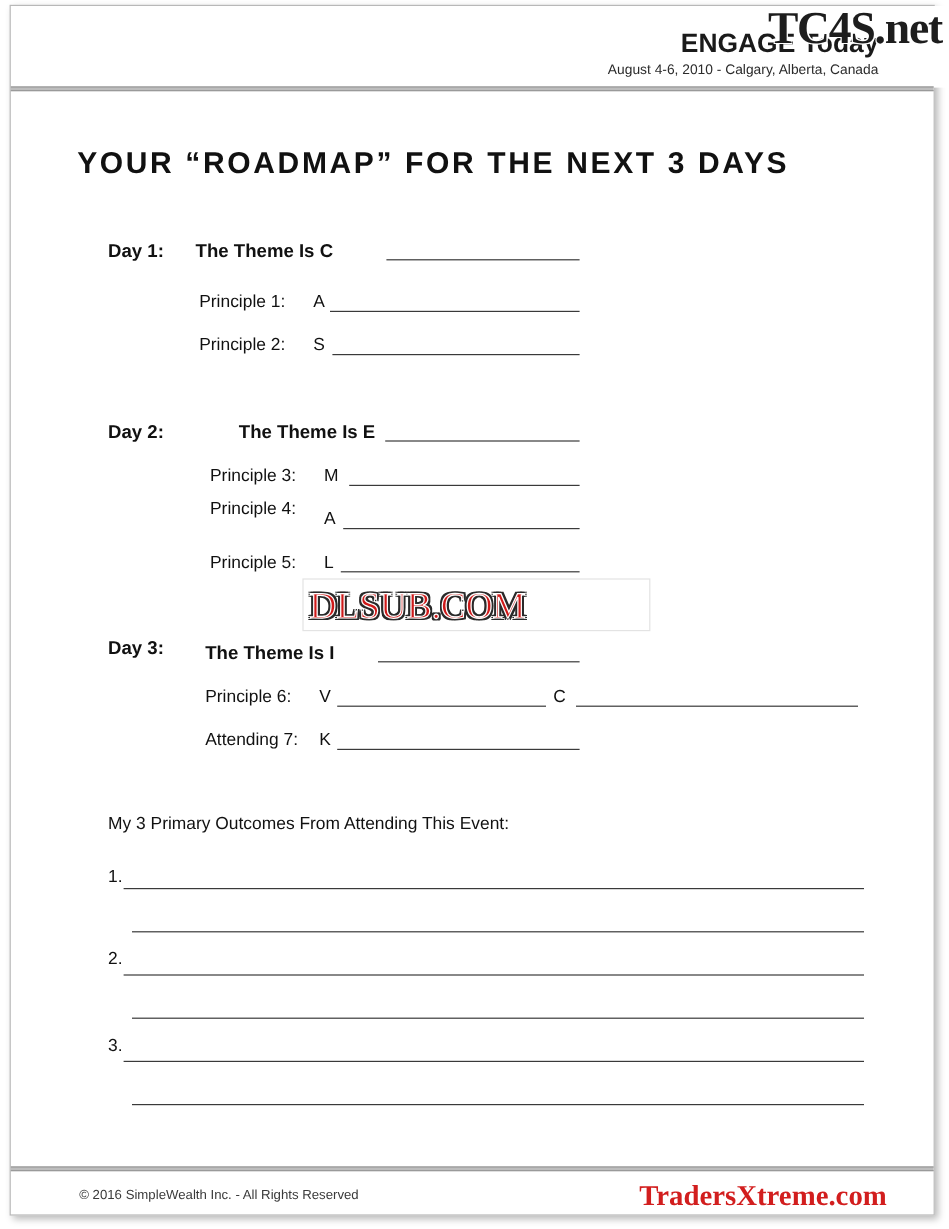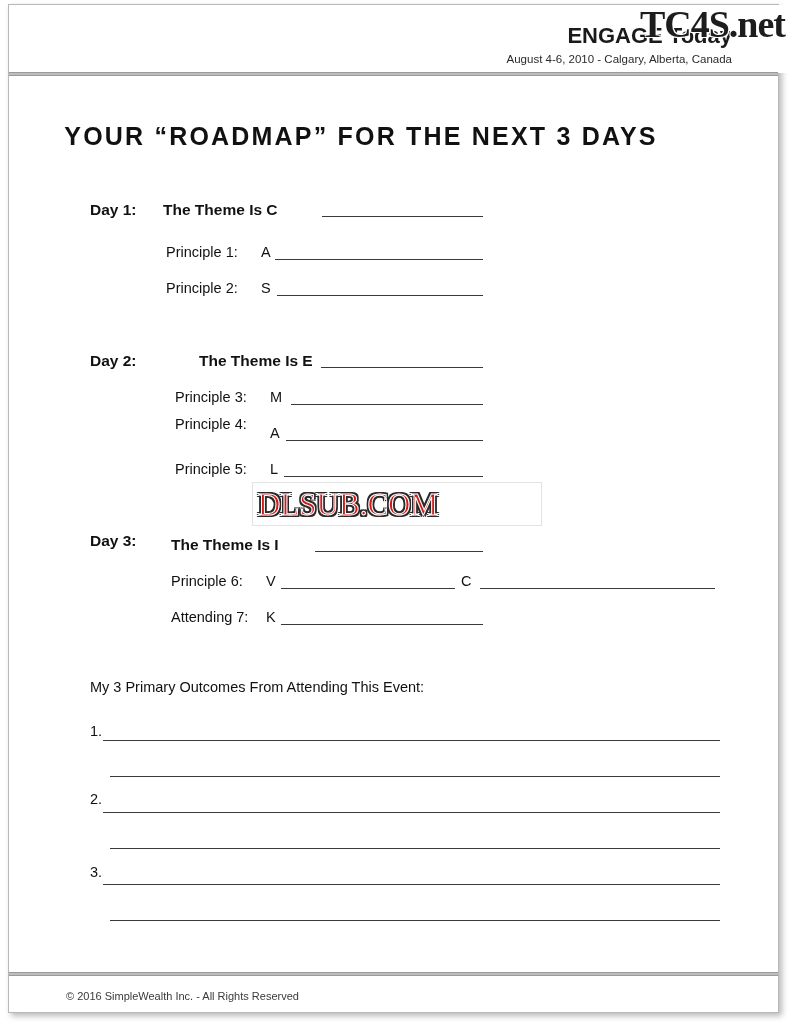--- a/index.html
+++ b/index.html
@@ -279,13 +279,14 @@
   <div class="outcome-num" style="left:90px; top:791px;">2.</div>
   <div class="long-line" style="left:103px; top:812px; width:617px;"></div>
   <div class="long-line" style="left:110px; top:848px; width:610px;"></div>
 
   <div class="outcome-num" style="left:90px; top:864px;">3.</div>
   <div class="long-line" style="left:103px; top:884px; width:617px;"></div>
   <div class="long-line" style="left:110px; top:920px; width:610px;"></div>
 
   <div class="footer-rule"></div>
   <div class="footer-copy">© 2016 SimpleWealth Inc. - All Rights Reserved</div>
+  <div class="wm-bottom">TradersXtreme.com</div>
 </div>
 
 </body></html>

